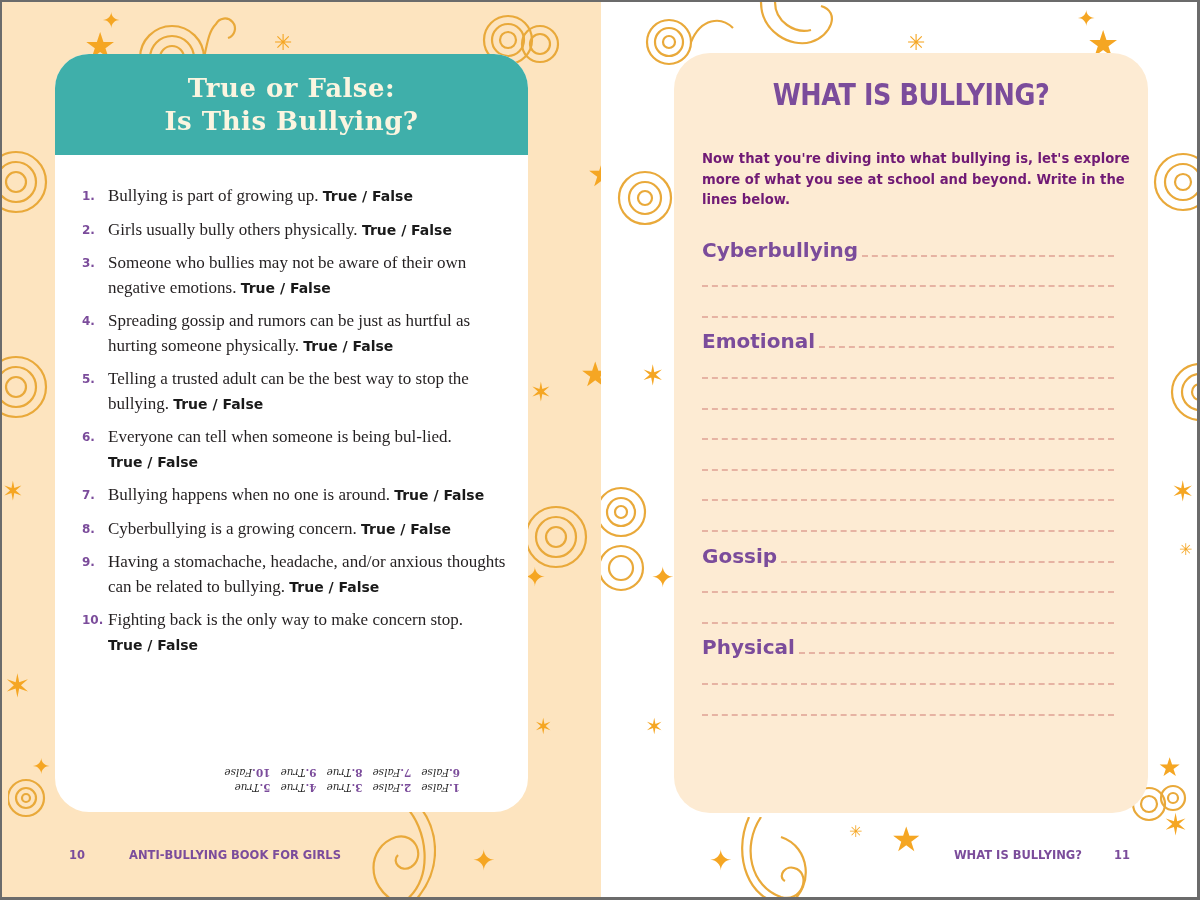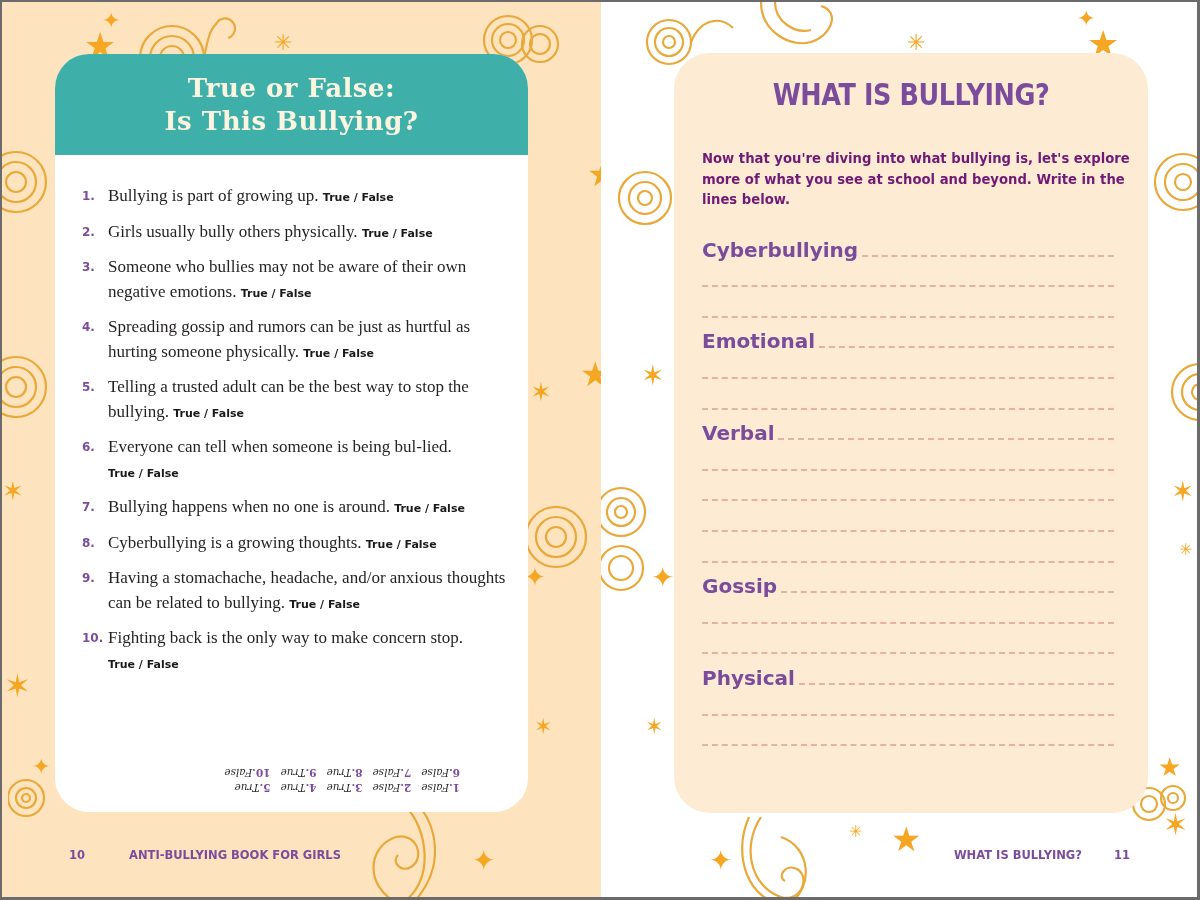--- a/index.html
+++ b/index.html
@@ -30,21 +30,21 @@
       align-items: center; justify-content: center;
     }
     .tf-title {
       color: #fbf5e0; font-family: "DejaVu Serif", serif; font-weight: bold;
       font-size: 26px; line-height: 33px; text-align: right; letter-spacing: 0.5px;
     }
     .tf-list { list-style: none; margin: 0; padding: 0; position: absolute; left: 22px; top: 130px; width: 430px; }
     .tf-item { display: flex; font-size: 15.6px; color: #231f20; line-height: 24.5px; margin-bottom: 9px; font-family: "Liberation Serif", serif; }
     .tf-num { width: 31px; flex: none; color: #7b4c9b; font-weight: bold; font-family: "DejaVu Sans", sans-serif; font-size: 12px; padding-left: 5px; box-sizing: border-box; }
     .tf-text { flex: 1; font-size: 17px; }
-    .tf-answer { font-family: "DejaVu Sans", sans-serif; font-weight: bold; font-size: 11px; color: #1a1a1a; white-space: nowrap; }
+    .tf-answer { font-family: "DejaVu Sans", sans-serif; font-weight: bold; font-size: 14px; color: #1a1a1a; white-space: nowrap; }
 
     .answer-key {
       position: absolute; left: 175px; top: 711px; width: 230px;
       transform: rotate(180deg); font-family: "DejaVu Serif", serif; font-style: italic;
       font-size: 10.5px; color: #2b2b2b; line-height: 15px;
     }
     .answer-key .line { white-space: nowrap; }
     .answer-key .n { color: #7b4c9b; font-weight: bold; font-style: normal; }
 
     .footer-left {
@@ -181,21 +181,21 @@
           <li class="tf-item">
             <span class="tf-num">6.</span>
             <span class="tf-text"><span>Everyone can tell when someone is being bul-lied. </span><span class="tf-answer">True / False</span></span>
           </li>
           <li class="tf-item">
             <span class="tf-num">7.</span>
             <span class="tf-text"><span>Bullying happens when no one is around. </span><span class="tf-answer">True / False</span></span>
           </li>
           <li class="tf-item">
             <span class="tf-num">8.</span>
-            <span class="tf-text"><span>Cyberbullying is a growing thoughts. </span><span class="tf-answer">True / False</span></span>
+            <span class="tf-text"><span>Cyberbullying is a growing concern. </span><span class="tf-answer">True / False</span></span>
           </li>
           <li class="tf-item">
             <span class="tf-num">9.</span>
             <span class="tf-text"><span>Having a stomachache, headache, and/or anxious thoughts can be related to bullying. </span><span class="tf-answer">True / False</span></span>
           </li>
           <li class="tf-item">
             <span class="tf-num">10.</span>
             <span class="tf-text"><span>Fighting back is the only way to make concern stop. </span><span class="tf-answer">True / False</span></span>
           </li>
         </ul>
@@ -302,24 +302,20 @@
             <span class="wb-line"></span>
           </div>
           <div class="wb-row">
             <span class="wb-label">Emotional</span>
             <span class="wb-line"></span>
           </div>
           <div class="wb-row">
             <span class="wb-line"></span>
           </div>
           <div class="wb-row">
-            <span class="wb-line"></span>
-          </div>
-          <div class="wb-row">
-            <span class="wb-label">Verbal</span>
             <span class="wb-line"></span>
           </div>
           <div class="wb-row">
             <span class="wb-line"></span>
           </div>
           <div class="wb-row">
             <span class="wb-line"></span>
           </div>
           <div class="wb-row">
             <span class="wb-line"></span>

